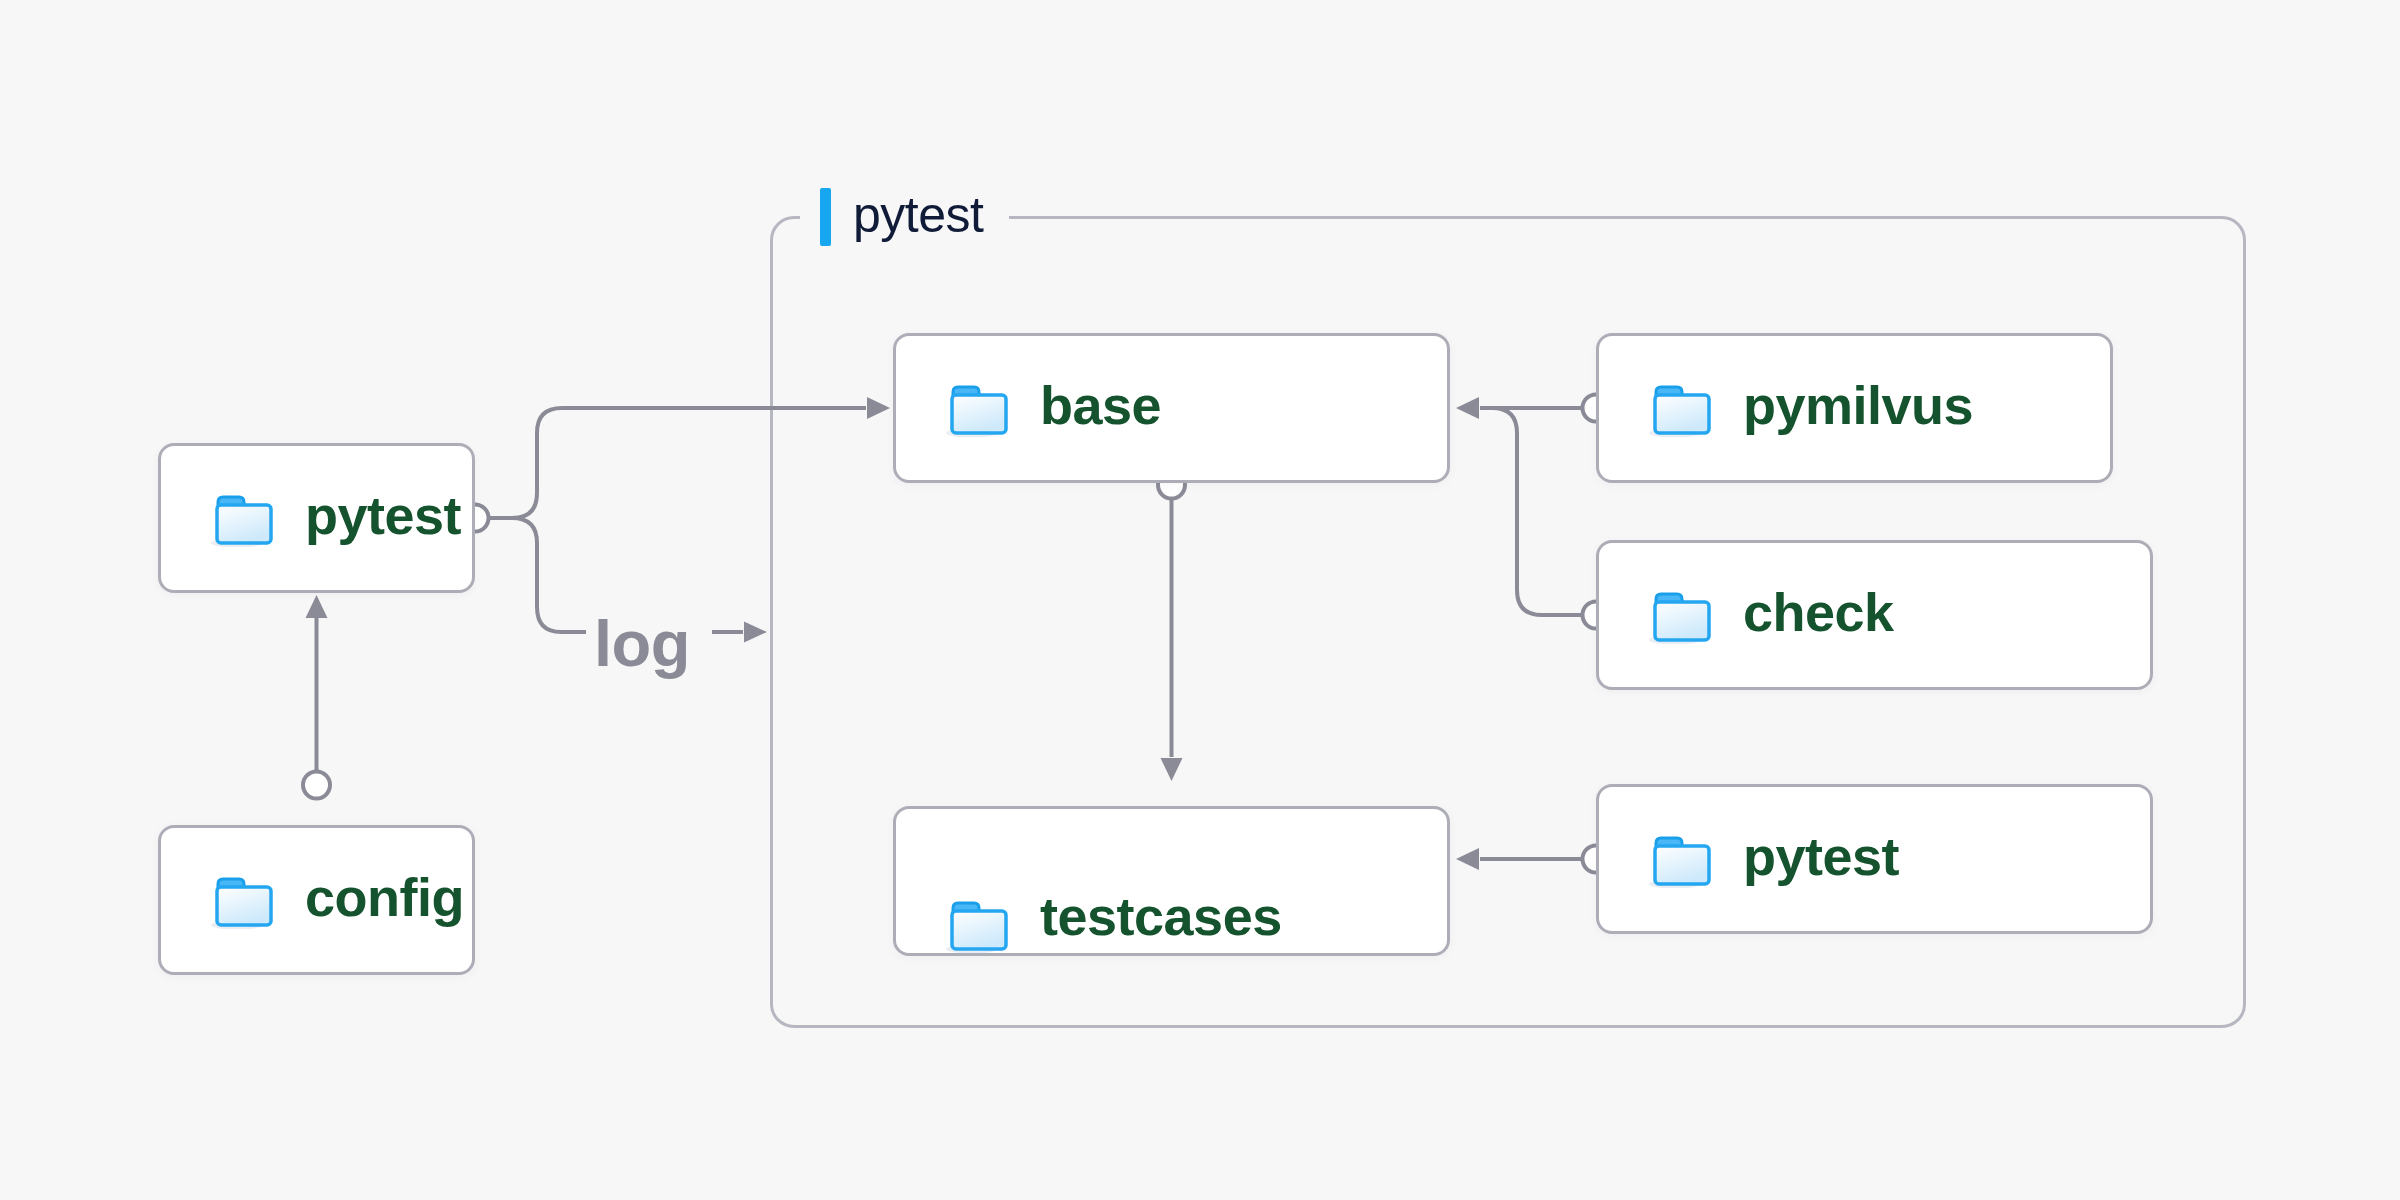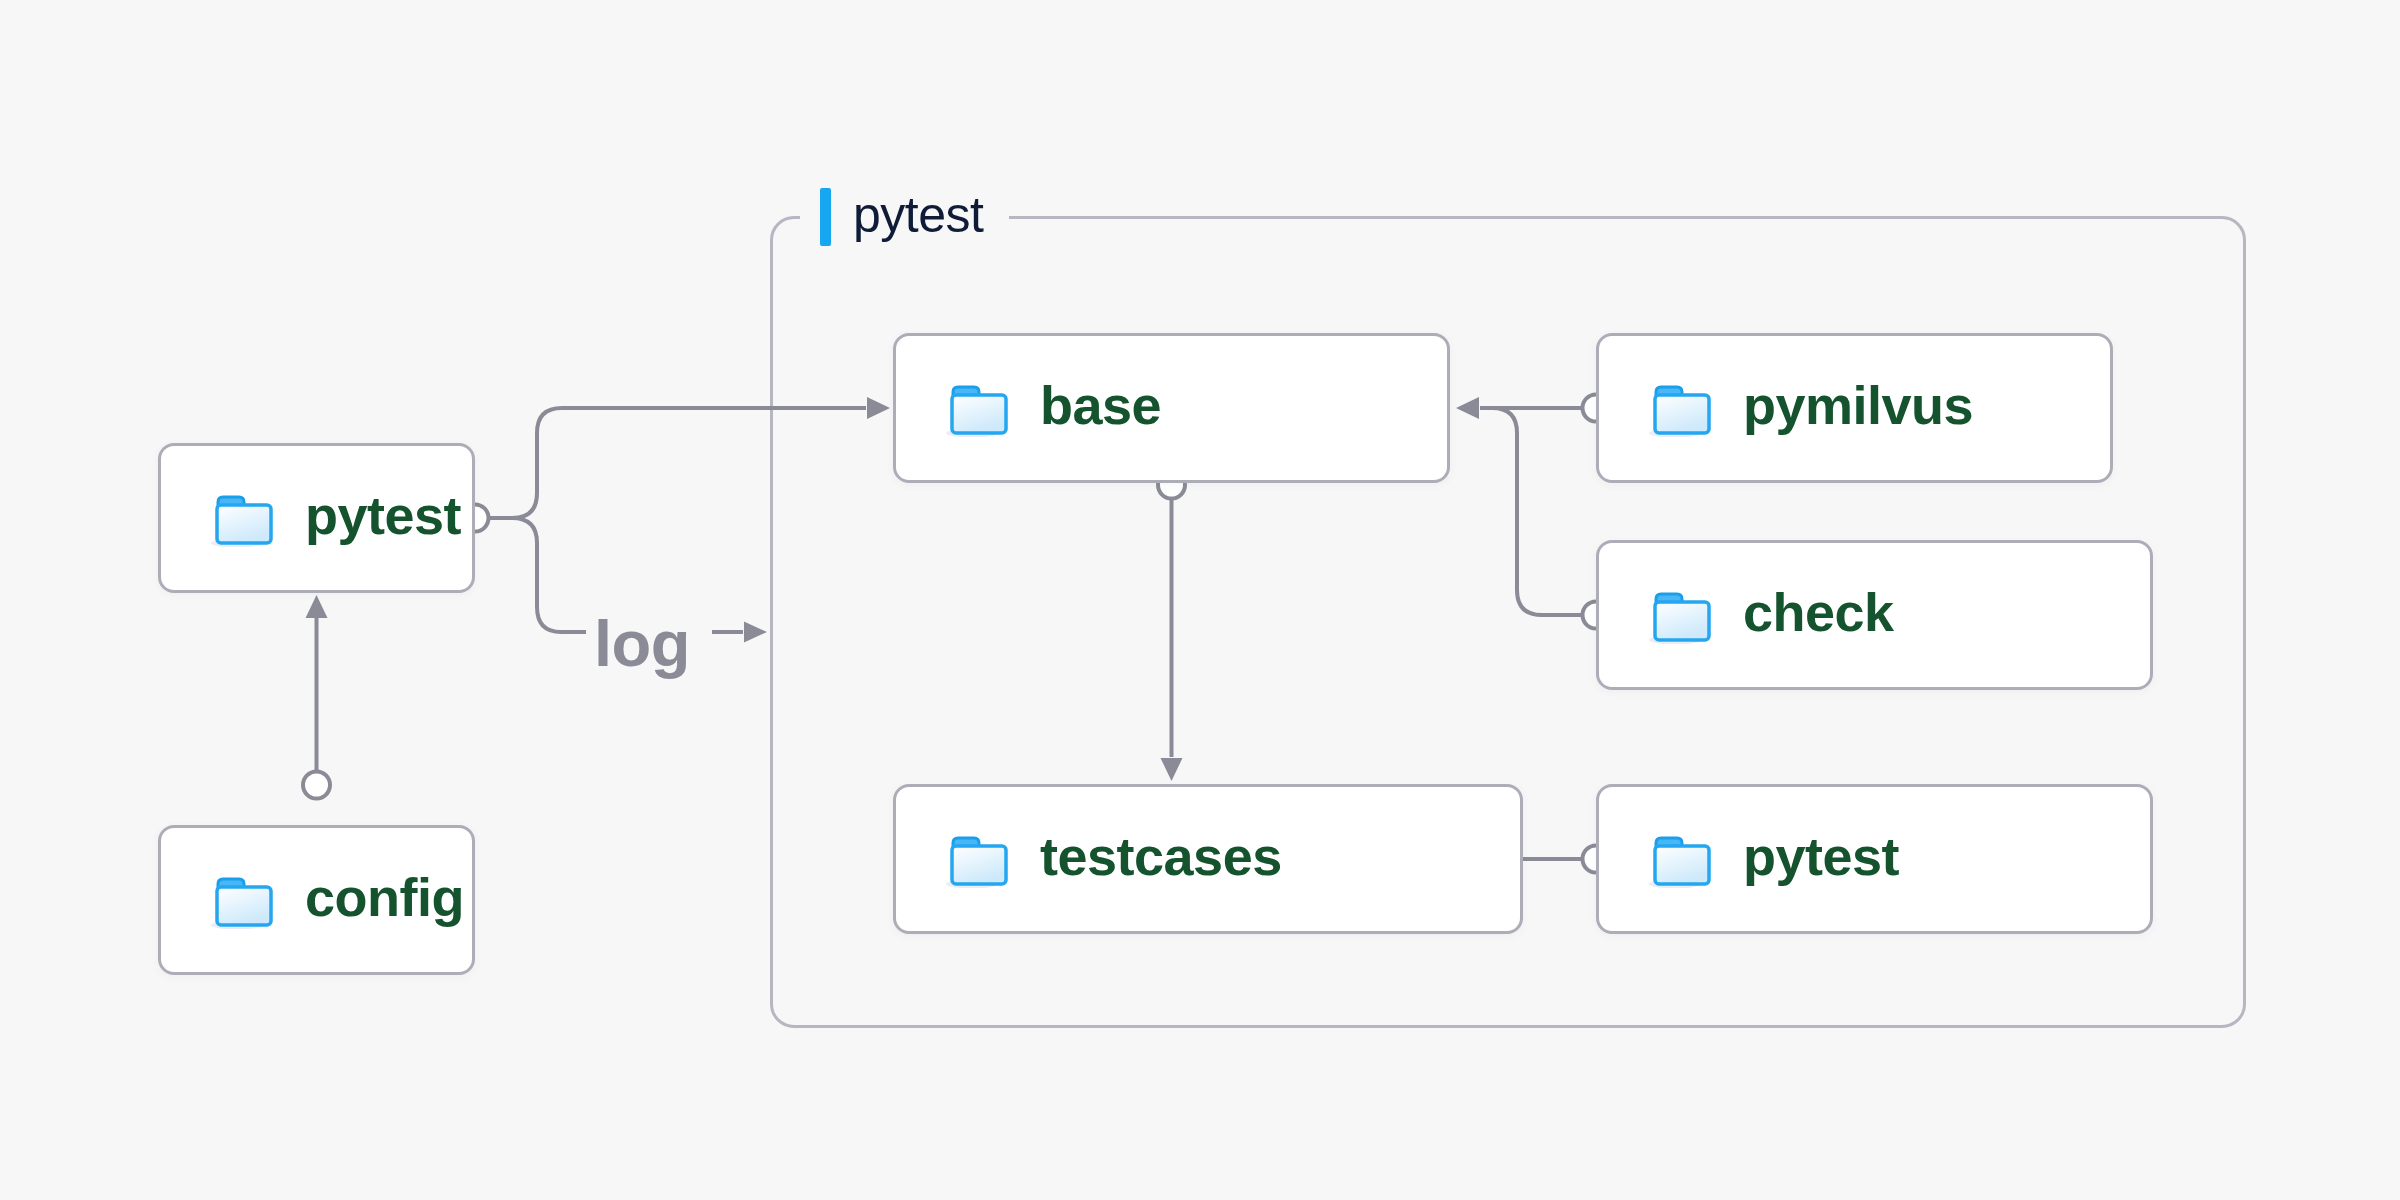--- a/index.html
+++ b/index.html
@@ -74,21 +74,21 @@
     letter-spacing: -0.5px;
     padding-bottom: 6px;
   }
   .folder-icon { flex: 0 0 auto; }
 
   .node-utils     { left: 158px;  top: 443px; width: 317px; height: 150px; }
   .node-config    { left: 158px;  top: 785px; width: 317px; height: 150px; margin-top: 40px; }
   .node-base      { left: 893px;  top: 333px; width: 557px; height: 150px; }
   .node-pymilvus  { left: 1596px; top: 333px; width: 517px; height: 150px; }
   .node-check     { left: 1596px; top: 540px; width: 557px; height: 150px; }
-  .node-testcases { left: 893px;  top: 784px; width: 630px; height: 150px; }
+  .node-testcases { left: 893px;  top: 806px; width: 557px; height: 150px; align-items: flex-end; }
   .node-common    { left: 1596px; top: 784px; width: 557px; height: 150px; }
 
   
   .edge-label {
     position: absolute;
     left: 594px; top: 603px;
     width: 110px; height: 58px;
     line-height: 58px;
     text-align: left;
     font-size: 65px;

